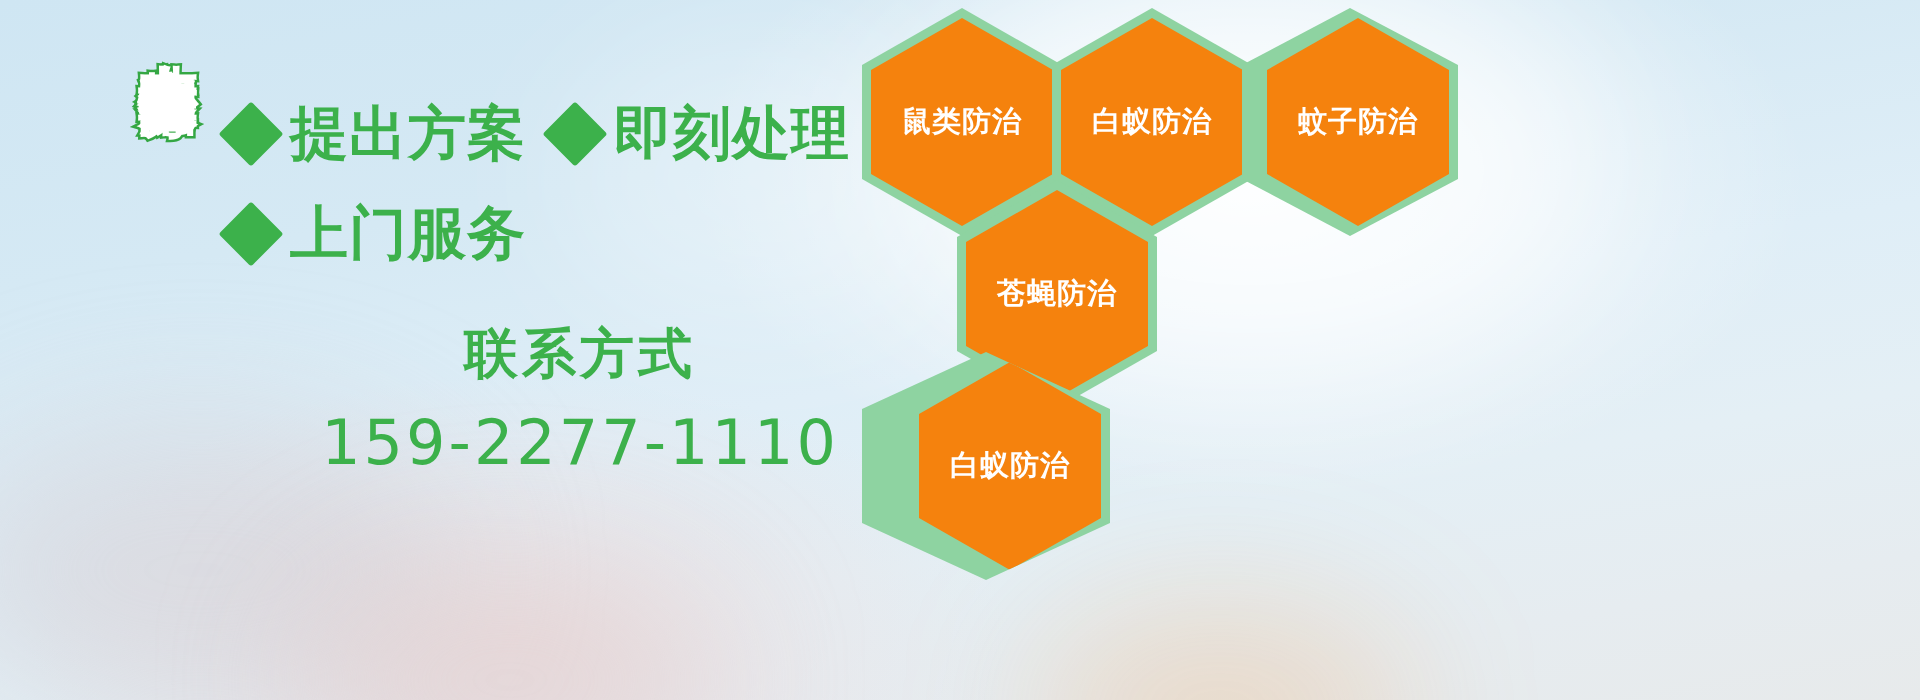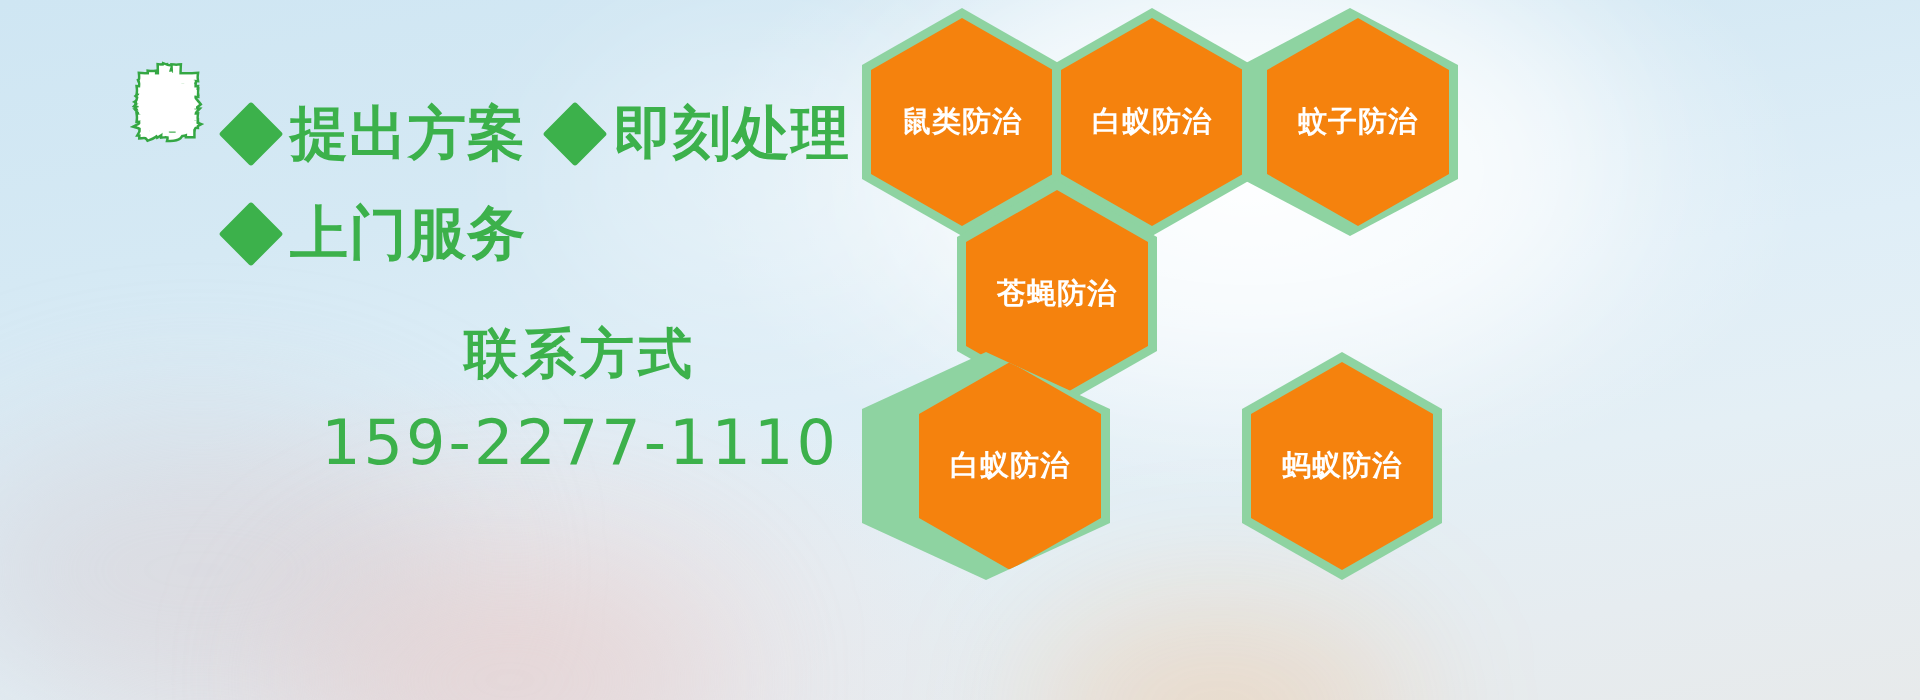--- a/index.html
+++ b/index.html
@@ -162,21 +162,16 @@
     </div>
 
 
     <div class="hex" style="left:0px;top:352px;padding-left:48px;">
       <div class="hex-inner">
         <span class="hex-label">白蚁防治</span>
       </div>
     </div>
 
 
-    <div class="hex" style="left:380px;top:352px;">
-      <div class="hex-inner">
-        <span class="hex-label">蚂蚁防治</span>
-      </div>
-    </div>
 
   </div>
 
 </div>
 
 </body></html>

